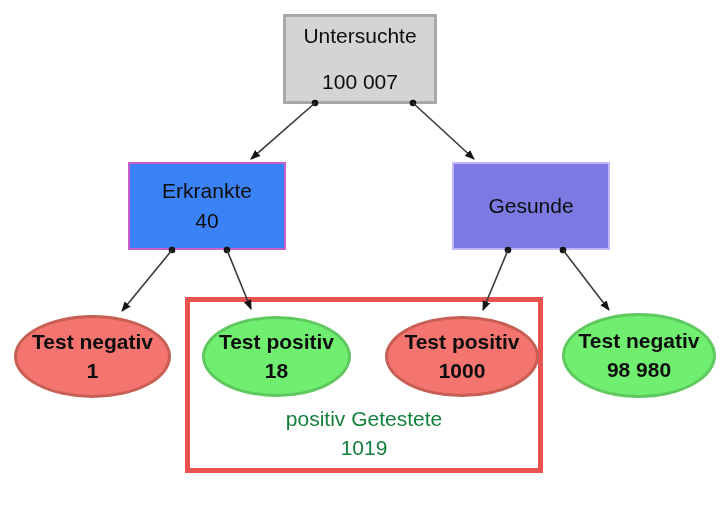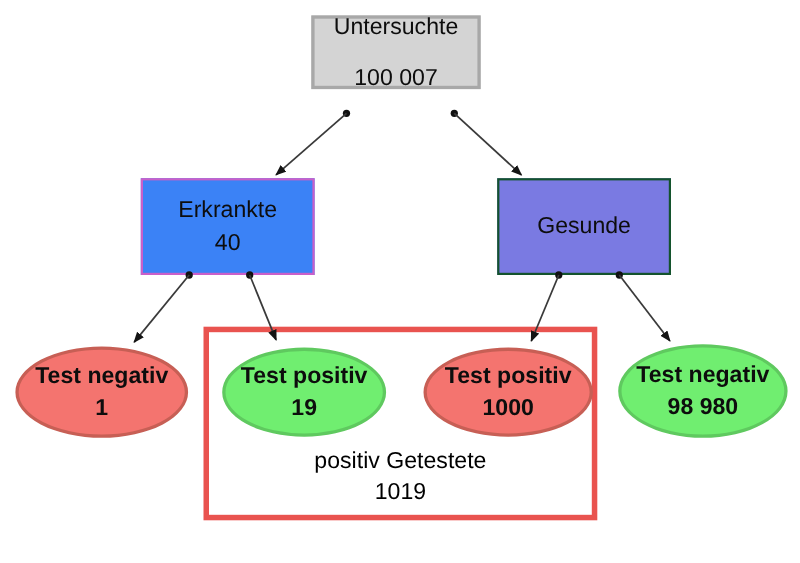--- a/index.html
+++ b/index.html
@@ -17,34 +17,34 @@
     display: flex;
     flex-direction: column;
     align-items: center;
     justify-content: center;
     text-align: center;
     font-size: 21px;
     line-height: 1.42;
     box-sizing: border-box;
   }
   .box-examined {
-    left: 283px; top: 14px; width: 154px; height: 67px;
+    left: 283px; top: 14px; width: 154px; height: 90px;
     background: #d4d4d4;
     border: 3px solid #a8a8a8;
     gap: 16px;
   }
   .box-diseased {
     left: 128px; top: 162px; width: 158px; height: 88px;
     background: #3b82f6;
     border: 2px solid #c95fc9;
   }
   .box-healthy {
     left: 452px; top: 162px; width: 158px; height: 88px;
     background: #7a7ae2;
-    border: 2px solid #14532d;
+    border: 2px solid #c4b5fd;
   }
   .ellipse {
     border-radius: 50%;
     line-height: 1.35;
     font-weight: bold;
   }
   .ellipse-red {
     background: #f4746f;
     border: 3px solid #c75f55;
   }
@@ -62,21 +62,21 @@
     border: 5px solid #e9534f;
     box-sizing: border-box;
     background: transparent;
   }
   .group-label {
     position: absolute;
     left: 190px; top: 405px; width: 348px;
     text-align: center;
     font-size: 21px;
     line-height: 1.38;
-    color: #000000;
+    color: #15803d;
   }
   .arrows {
     position: absolute;
     left: 0; top: 0;
     width: 727px; height: 512px;
     pointer-events: none;
   }
 </style>
 </head>
 <body>
@@ -99,21 +99,21 @@
     <div>Gesunde</div>
   </div>
 
   <div class="node ellipse ellipse-red el-1">
     <div>Test negativ</div>
     <div>1</div>
   </div>
 
   <div class="node ellipse ellipse-green el-2">
     <div>Test positiv</div>
-    <div>19</div>
+    <div>18</div>
   </div>
 
   <div class="node ellipse ellipse-red el-3">
     <div>Test positiv</div>
     <div>1000</div>
   </div>
 
   <div class="node ellipse ellipse-green el-4">
     <div>Test negativ</div>
     <div>98 980</div>

